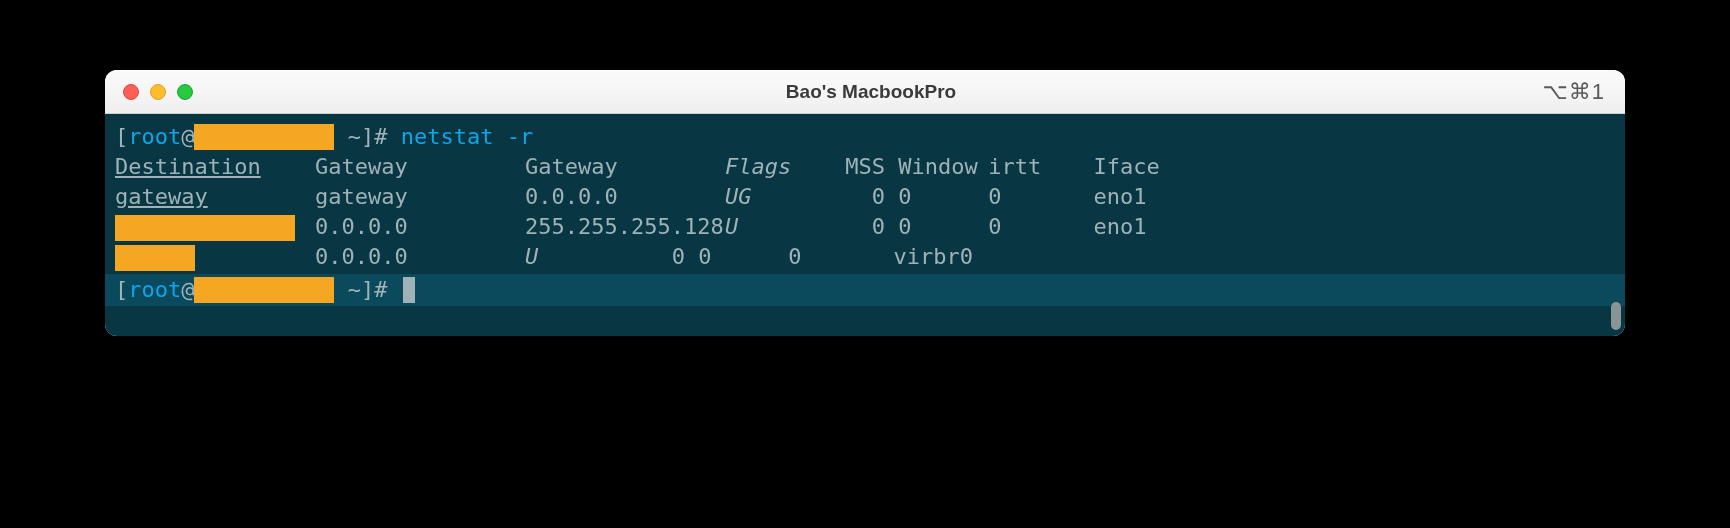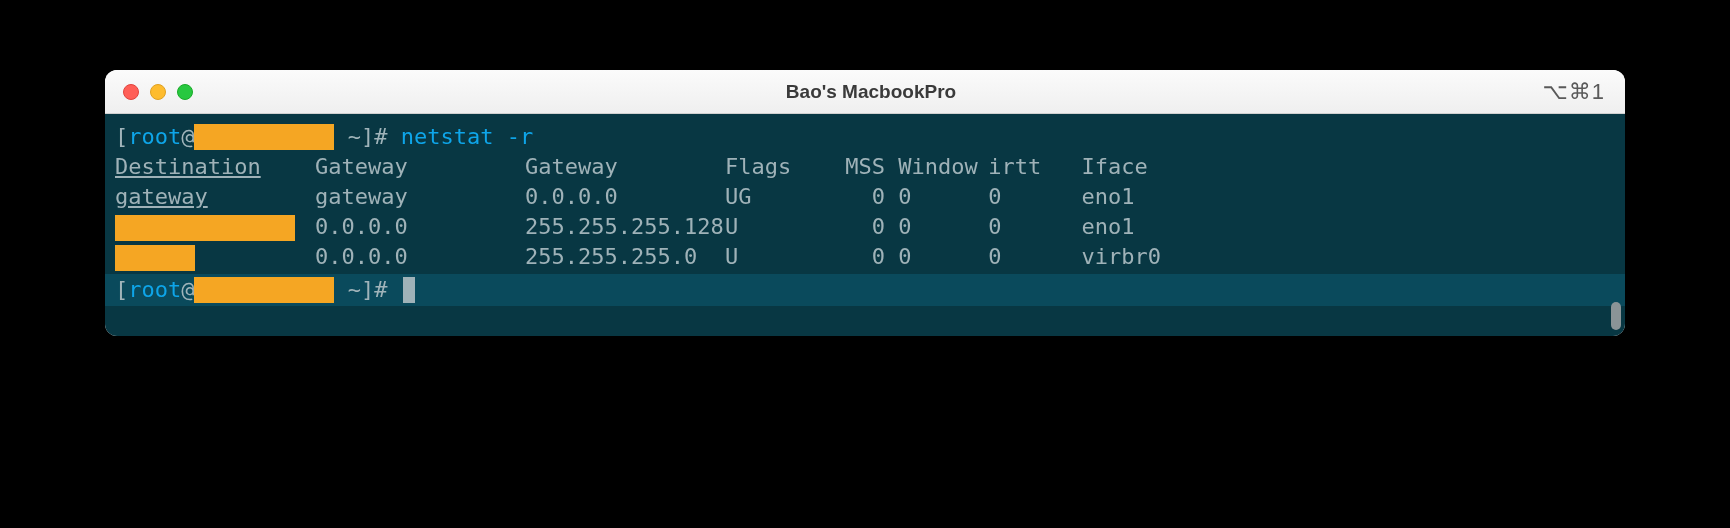--- a/index.html
+++ b/index.html
@@ -90,25 +90,25 @@
     .cursor {
       display: inline-block;
       width: 12px; height: 26px;
       background: #9fb2b8;
       vertical-align: middle;
       margin-left: 2px;
     }
     .col-dest    { width: 200px; text-decoration: underline; }
     .col-gateway { width: 210px; }
     .col-genmask { width: 200px; }
-    .col-flags   { width: 100px; }
+    .col-flags   { width: 100px; font-style: italic; }
     .col-mss     { width: 60px; text-align: right; }
     .col-window  { width: 90px; }
     .col-irtt    { width: 80px; text-align: left; }
-    .col-iface   { width: 120px; }
+    .col-iface   { width: 120px; margin-left: 12px; }
     .scroll-thumb {
       position: absolute;
       right: 4px;
       bottom: 6px;
       width: 10px;
       height: 28px;
       background: #8a9497;
       border-radius: 5px;
     }
   </style>
@@ -169,21 +169,20 @@
       <span> </span>
       <span class="col-window">0</span>
       <span class="col-irtt">0</span>
       <span> </span>
       <span class="col-iface">eno1</span>
     </div>
 
     <div class="row">
       <span class="col-dest"><span class="host-redact" style="width:80px"></span></span>
       <span class="col-gateway">0.0.0.0</span>
-      <span class="col-genmask">255.255.255.0</span>
       <span class="col-flags">U</span>
       <span class="col-mss">0</span>
       <span> </span>
       <span class="col-window">0</span>
       <span class="col-irtt">0</span>
       <span> </span>
       <span class="col-iface">virbr0</span>
     </div>
 
     <div class="row hl">

